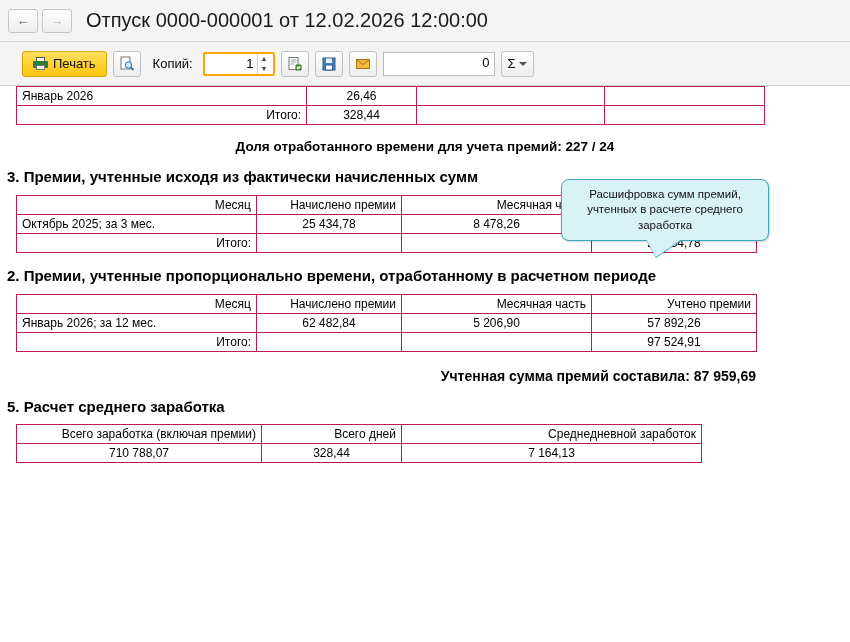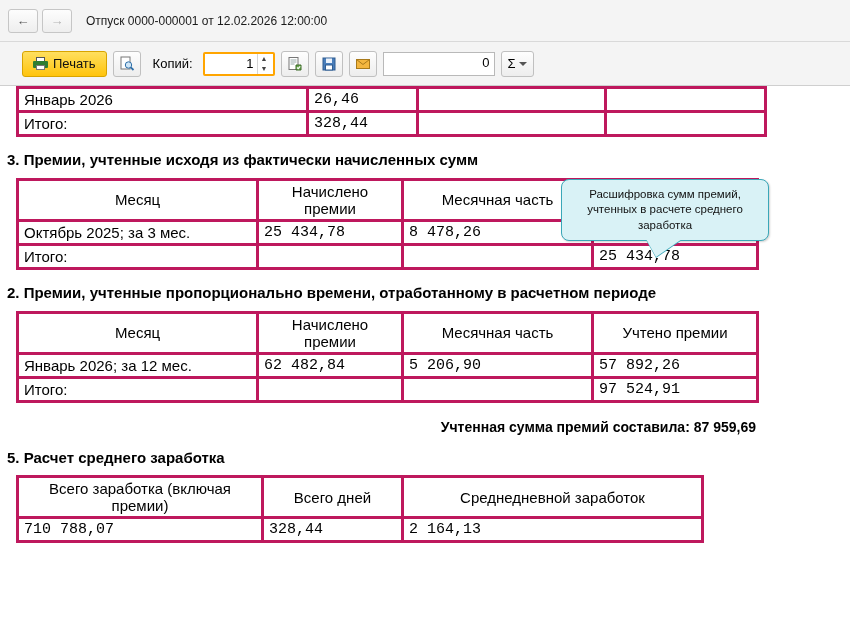--- a/index.html
+++ b/index.html
@@ -29,21 +29,21 @@
     border-radius: 3px;
     display: flex; align-items: center; justify-content: center;
     color: #555;
     font-size: 13px;
     margin-right: 4px;
     cursor: pointer;
   }
   .navbtn.disabled { color: #b5b5b5; }
   .win-title {
     margin-left: 10px;
-    font-size: 12px;
+    font-size: 20px;
     color: #1a1a1a;
     white-space: nowrap;
   }
 
   
   .toolbar {
     height: 44px;
     display: flex;
     align-items: center;
     padding: 0 22px;
@@ -130,30 +130,30 @@
     padding: 0;
     height: 552px;
     overflow: hidden;
   }
 
   table.rep {
     border-collapse: collapse;
     table-layout: fixed;
   }
   table.rep td, table.rep th {
-    border: 3px solid #be185d;
+    border: 1px solid #be185d;
     padding: 2px 5px;
-    font-size: 15px;
+    font-size: 12px;
     font-weight: normal;
     vertical-align: middle;
     background: #fff;
   }
-  .num { text-align: left; font-family: Liberation Mono, monospace; }
-  .hdr { text-align: center; font-weight: bold; font-size: 13px; }
-  .itogo { font-size: 12.5px; }
+  .num { text-align: center; }
+  .hdr { text-align: right; font-weight: bold; font-size: 13px; }
+  .itogo { text-align: right; font-size: 12.5px; }
 
   .sect-title {
     font-weight: bold;
     font-size: 15px;
     margin: 14px 0 8px 7px;
     width: 700px;
     line-height: 1.25;
   }
   .center-line {
     font-weight: bold;
@@ -296,20 +296,21 @@
     </tr>
     <tr>
       <td class="itogo">Итого:</td>
       <td class="num">328,44</td>
       <td></td>
       <td></td>
     </tr>
   </tbody>
     </table>
 
+  <div class="center-line">Доля отработанного времени для учета премий: 227 / 24</div>
 
   <div class="sect-title">3. Премии, учтенные исходя из фактически начисленных сумм</div>
 
   <div class="tbl-wrap">
     <table class="rep">
       <colgroup>
           <col style="width:240px">
           <col style="width:145px">
           <col style="width:190px">
           <col style="width:165px">
@@ -383,21 +384,21 @@
         </colgroup>
       <tbody>
           <tr>
         <th class="hdr">Всего заработка (включая премии)</th>
         <th class="hdr">Всего дней</th>
         <th class="hdr">Среднедневной заработок</th>
       </tr>
       <tr>
         <td class="num big-num">710 788,07</td>
         <td class="num big-num">328,44</td>
-        <td class="num big-num">2 164,13</td>
+        <td class="num big-num">7 164,13</td>
       </tr>
     </tbody>
       </table>
   </div>
 
   <div class="callout">
     <span>Расшифровка сумм премий, учтенных в расчете среднего заработка</span>
     <span class="tail"></span>
   </div>
 

